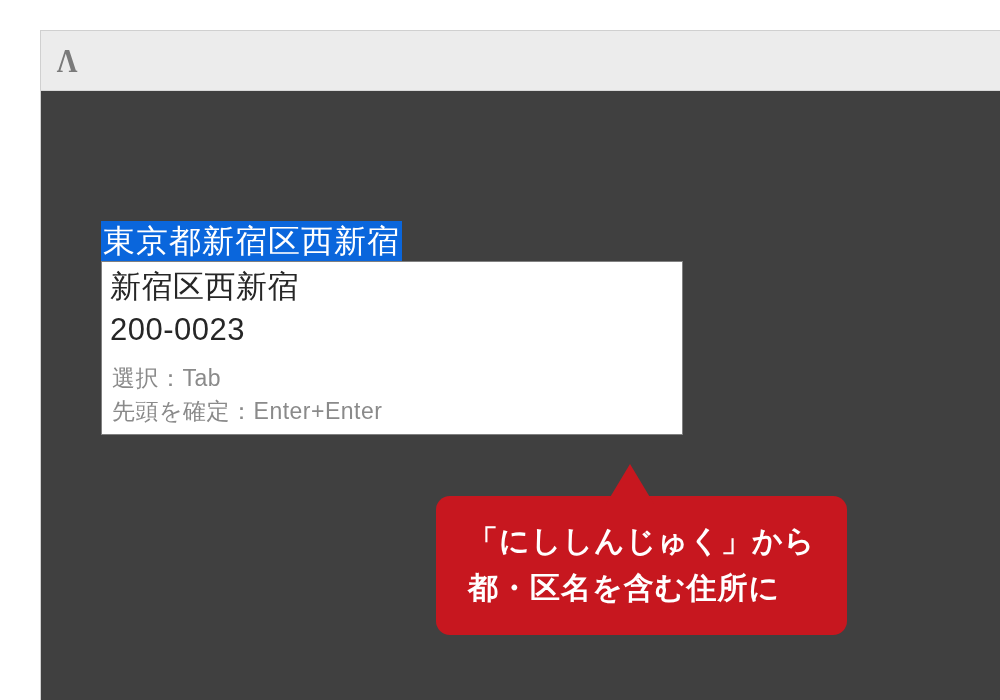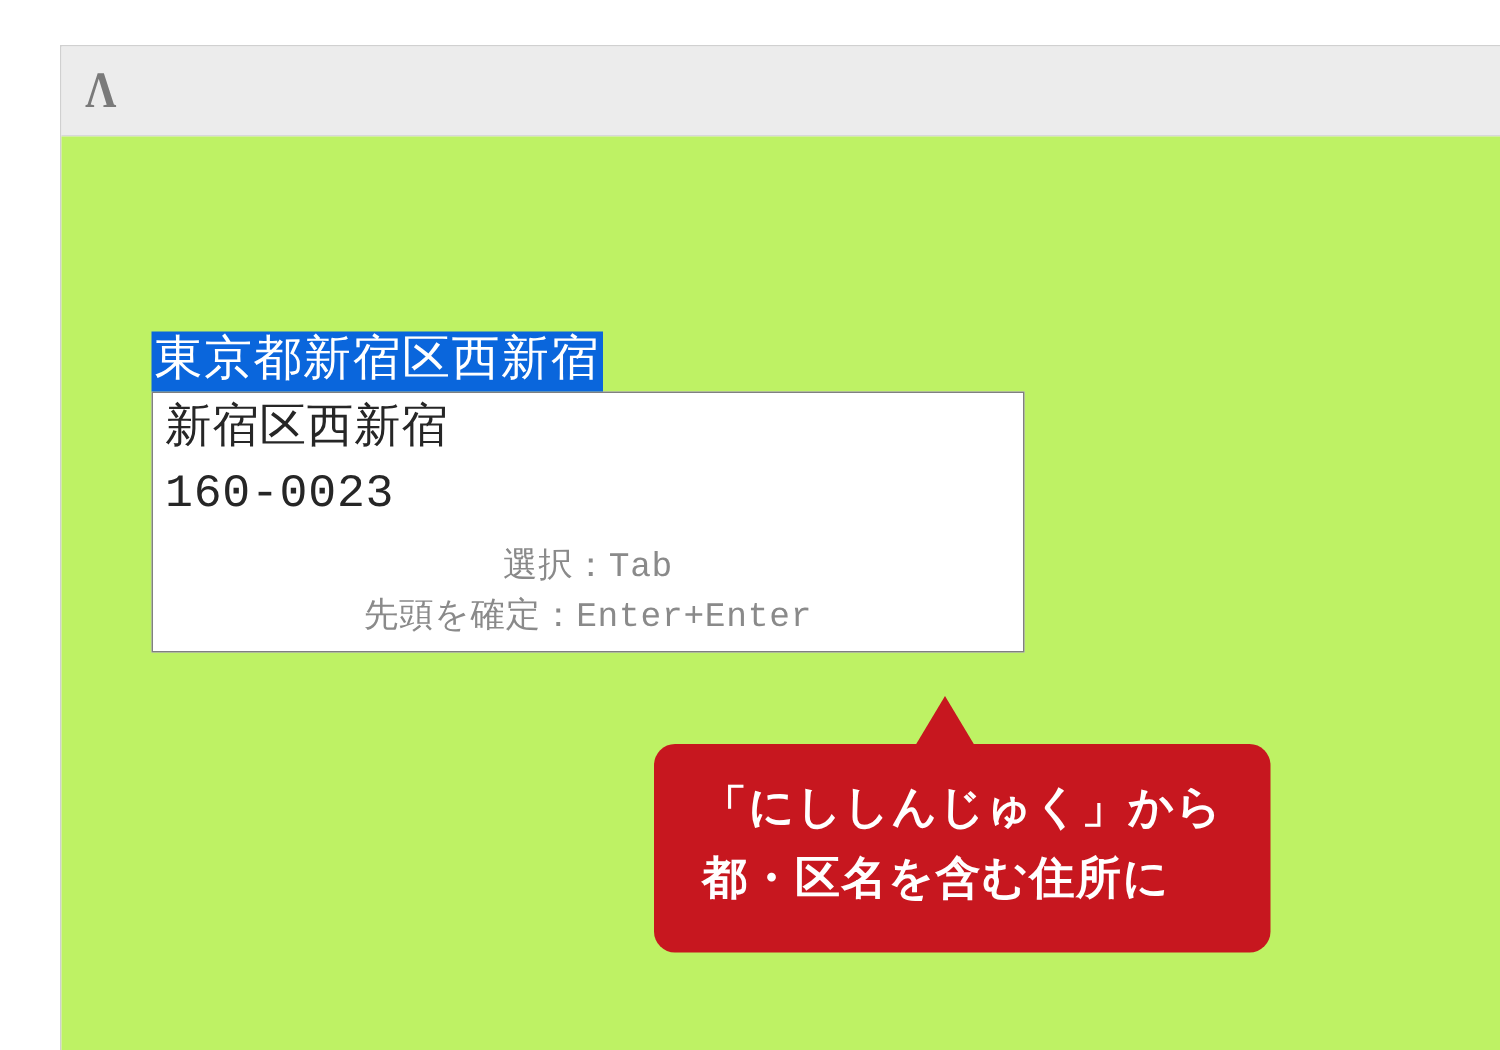--- a/index.html
+++ b/index.html
@@ -33,22 +33,21 @@
     font-family: Georgia, "Times New Roman", serif;
     font-size: 34px;
     font-weight: 600;
     color: #7a7a7a;
     transform: scaleX(0.85);
   }
   .content-area {
     position: relative;
     padding: 0;
     height: calc(100% - 60px);
-    background: #bef264;
-    font-family: Liberation Mono, monospace;
+    background: #404040;
   }
   .ime-block {
     position: absolute;
     left: 60px;
     top: 130px;
   }
   .selected-text {
     display: inline-block;
     background: #0a66dc;
     color: #fff;
@@ -76,21 +75,20 @@
   }
   .hints {
     border-top: 0;
     padding: 4px 10px 6px 10px;
   }
   .hint-line {
     font-size: 23px;
     color: #8a8a8a;
     line-height: 1.45;
     letter-spacing: 0.5px;
-    text-align: center;
   }
   .callout-wrap {
     position: absolute;
     left: 395px;
     top: 405px;
   }
   .callout-tail {
     position: absolute;
     left: 170px;
     top: -32px;
@@ -121,21 +119,21 @@
     <span class="logo-lambda">Λ</span>
   </div>
   <div class="content-area">
 
     <div class="ime-block">
       <span class="selected-text">東京都新宿区西新宿</span>
 
       <div class="candidate-box">
         <div class="candidate-list">
           <div class="candidate-item">新宿区西新宿</div>
-          <div class="candidate-item">160-0023</div>
+          <div class="candidate-item">200-0023</div>
         </div>
         <div class="hints">
           <div class="hint-line">選択：Tab</div>
           <div class="hint-line">先頭を確定：Enter+Enter</div>
         </div>
       </div>
     </div>
 
     <div class="callout-wrap">
       <div class="callout-tail"></div>

